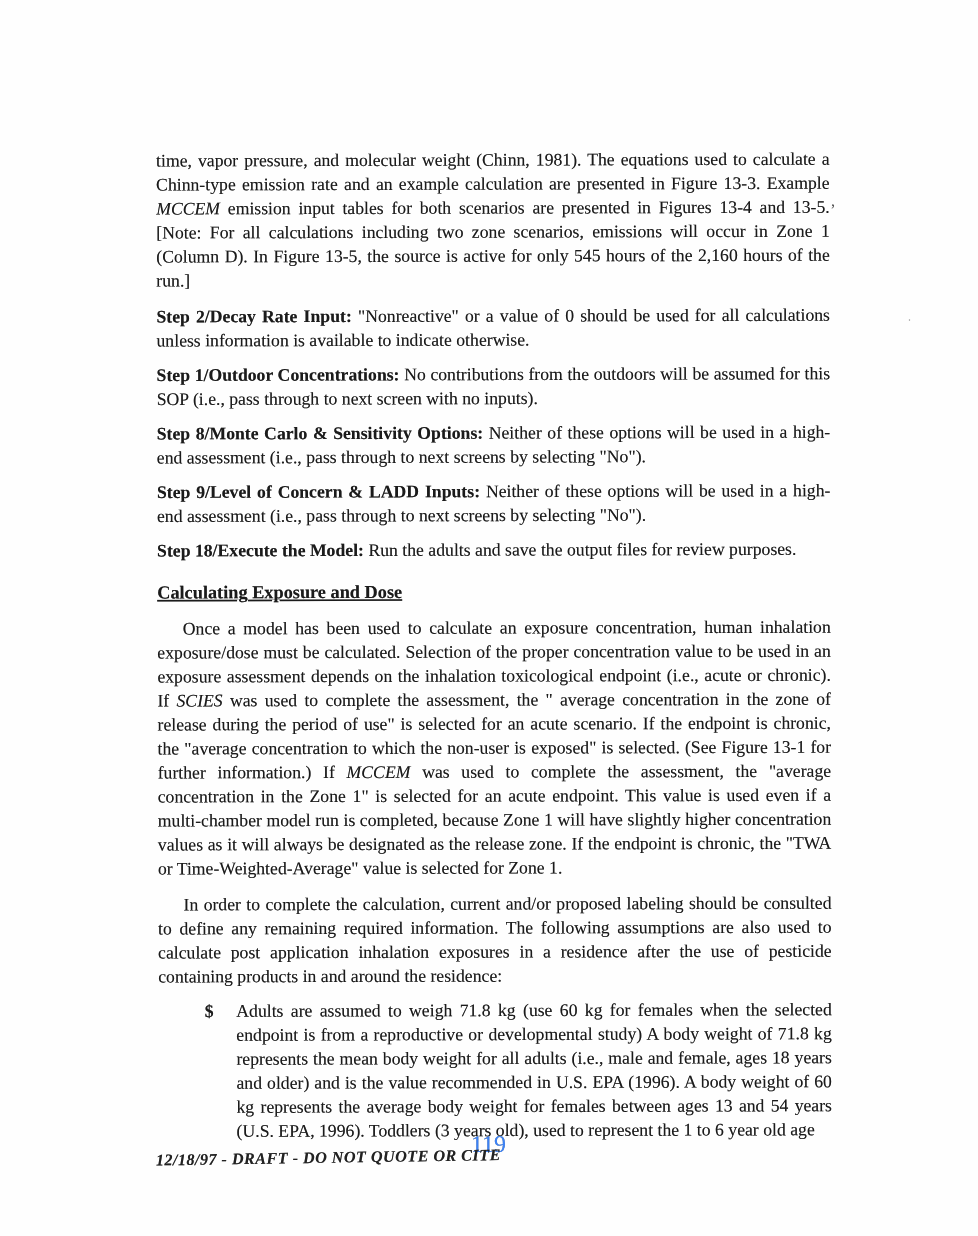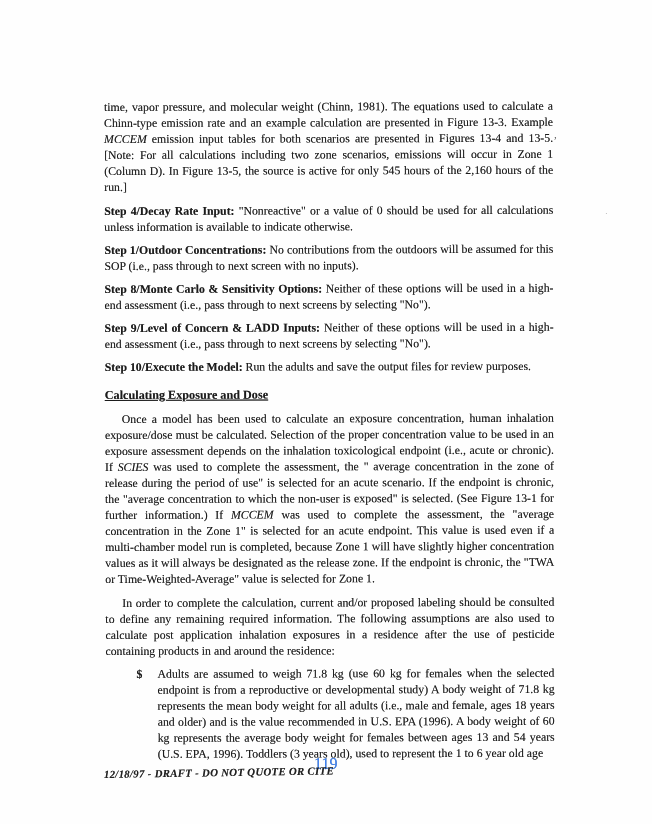--- a/index.html
+++ b/index.html
@@ -75,29 +75,29 @@
   .artifact.a2 { left: 605px; top: 209px; font-size: 8px; color: #9a9a9a; }
 </style>
 </head>
 <body>
 
 <div class="page">
   <div class="content">
 
     <p class="para"><span>time, vapor pressure, and molecular weight (Chinn, 1981).  The equations used to calculate a Chinn-type emission rate and an example calculation are presented in Figure 13-3.  Example </span><span class="model-name">MCCEM</span><span> emission input tables for both scenarios are presented in Figures 13-4 and 13-5.  [Note:  For all calculations including two zone scenarios, emissions will occur in Zone 1 (Column D).  In Figure 13-5, the source is active for only 545 hours of the 2,160 hours of the run.]</span></p>
 
-    <p class="para"><span class="step-label">Step 4/Decay Rate Input:</span><span> "Nonreactive" or a value of 0 should be used for all calculations unless information is available to indicate otherwise.</span></p>
+    <p class="para"><span class="step-label">Step 2/Decay Rate Input:</span><span> "Nonreactive" or a value of 0 should be used for all calculations unless information is available to indicate otherwise.</span></p>
 
     <p class="para"><span class="step-label">Step 1/Outdoor Concentrations:</span><span> No contributions from the outdoors will be assumed for this SOP (i.e., pass through to next screen with no inputs).</span></p>
 
     <p class="para"><span class="step-label">Step 8/Monte Carlo &amp; Sensitivity Options:</span><span> Neither of these options will be used in a high-end assessment (i.e., pass through to next screens by selecting "No").</span></p>
 
     <p class="para"><span class="step-label">Step 9/Level of Concern &amp; LADD Inputs:</span><span> Neither of these options will be used in a high-end assessment (i.e., pass through to next screens by selecting "No").</span></p>
 
-    <p class="para"><span class="step-label">Step 10/Execute the Model:</span><span> Run the adults and save the output files for review purposes.</span></p>
+    <p class="para"><span class="step-label">Step 18/Execute the Model:</span><span> Run the adults and save the output files for review purposes.</span></p>
 
     <h2 class="heading">Calculating Exposure and Dose</h2>
 
     <p class="para indent"><span>Once a model has been used to calculate an exposure concentration, human inhalation exposure/dose must be calculated.  Selection of the proper concentration value to be used in an exposure assessment depends on the inhalation toxicological endpoint (i.e., acute or chronic).  If </span><span class="model-name">SCIES</span><span> was used to complete the assessment, the " average concentration in the zone of release during the period of use" is selected for an acute scenario.  If the endpoint is chronic, the "average concentration to which the non-user is exposed" is selected.  (See Figure 13-1 for further information.)  If </span><span class="model-name">MCCEM</span><span> was used to complete the assessment, the "average concentration in the Zone 1" is selected for an acute endpoint.  This value is used even if a multi-chamber model run is completed, because Zone 1 will have slightly higher concentration values as it will always be designated as the release zone.  If the endpoint is chronic, the "TWA or Time-Weighted-Average" value is selected for Zone 1.</span></p>
 
     <p class="para indent">In order to complete the calculation, current and/or proposed labeling should be consulted to define any remaining required information.  The following assumptions are also used to calculate post application inhalation exposures in a residence after the use of pesticide containing products in and around the residence:</p>
 
     <div class="bullet">
       <span class="bullet-marker">$</span>
       <span class="bullet-text">Adults are assumed to weigh 71.8 kg (use 60 kg for females when the selected endpoint is from a reproductive or developmental study) A body weight of 71.8 kg represents the mean body weight for all adults (i.e., male and female, ages 18 years and older) and is the value recommended in U.S. EPA (1996).  A body weight of 60 kg represents the average body weight for females between ages 13 and 54 years (U.S. EPA, 1996).  Toddlers (3 years old), used to represent the 1 to 6 year old age</span>

